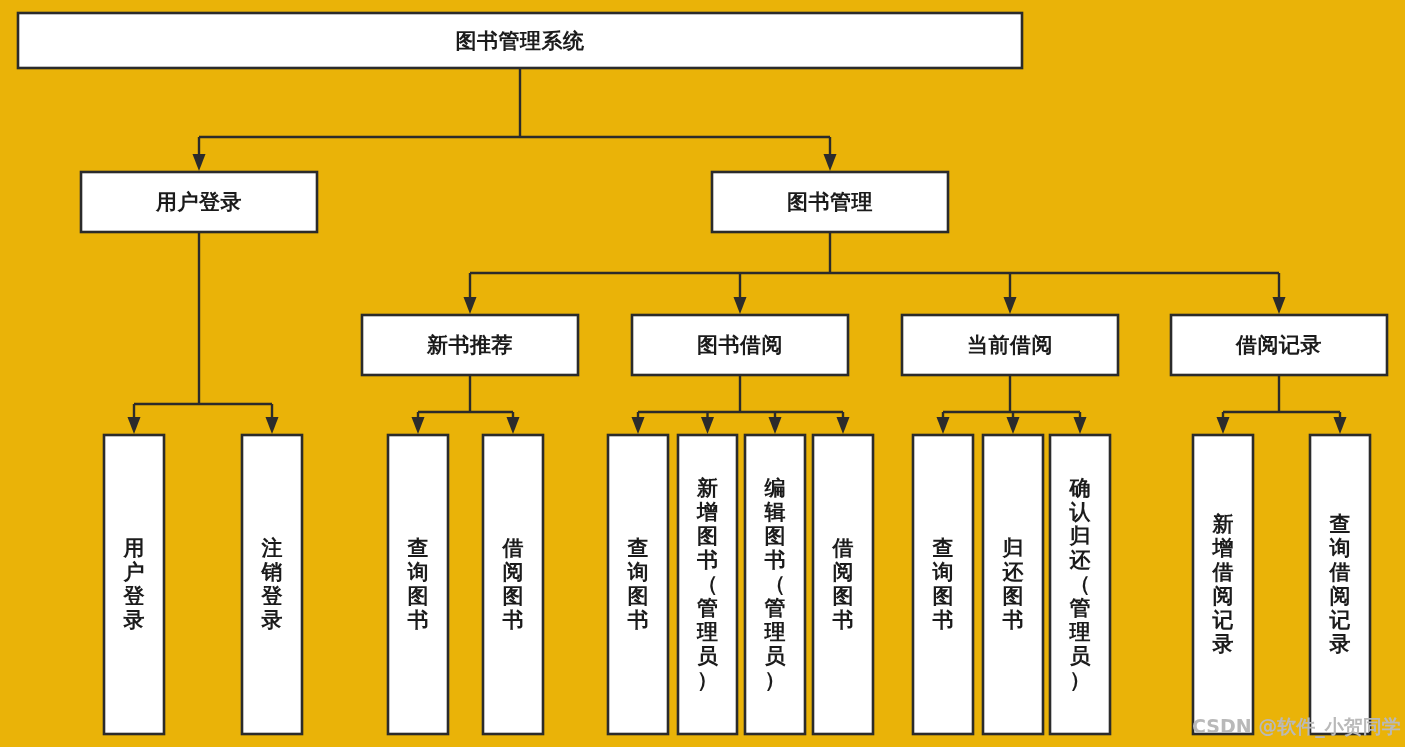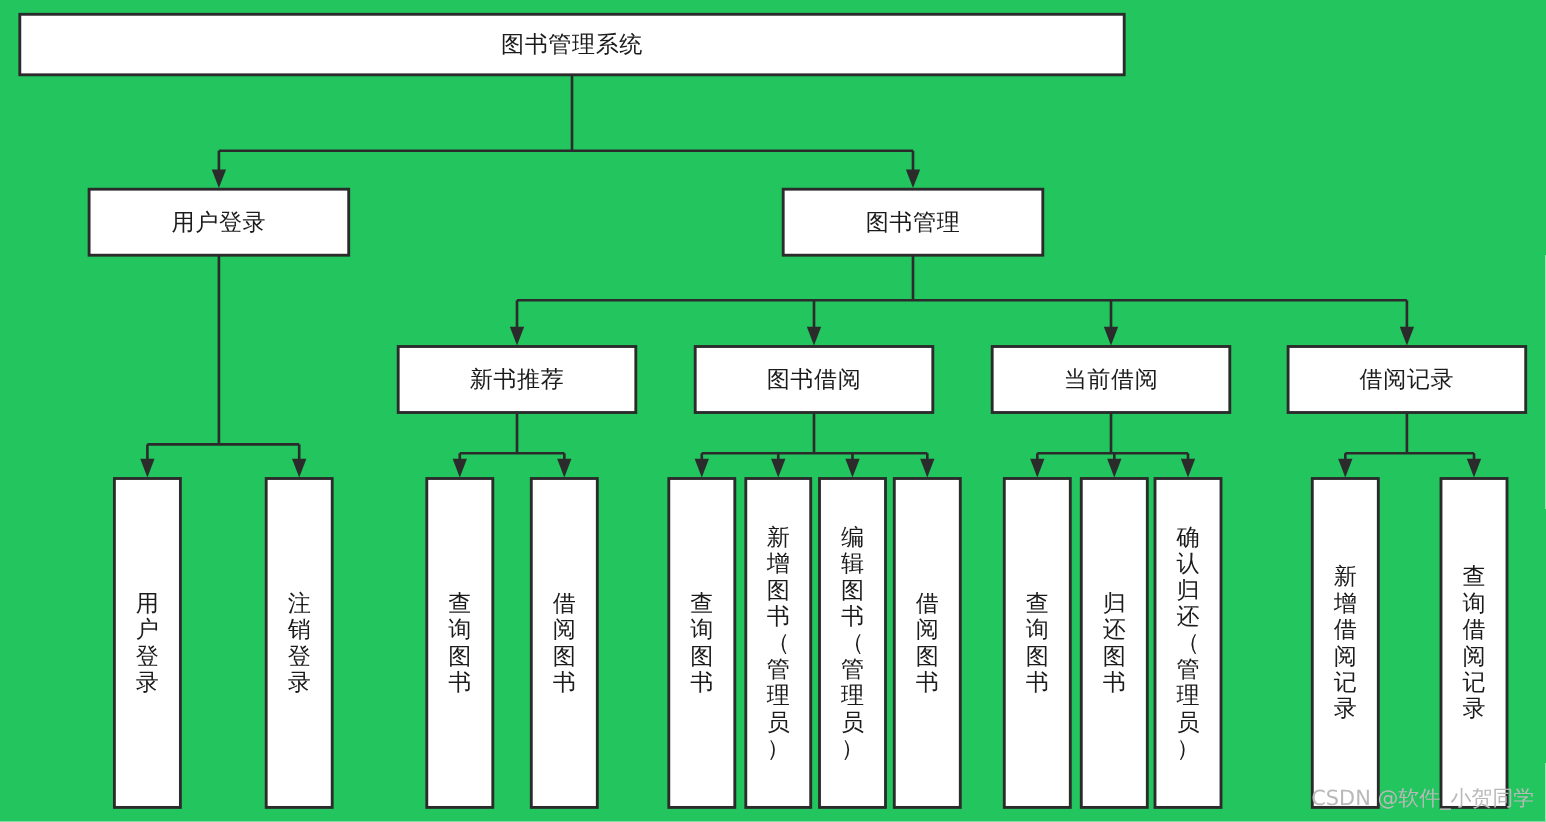--- a/index.html
+++ b/index.html
@@ -11,21 +11,22 @@
   body {
     width: 1405px;
     height: 747px;
     overflow: hidden;
     font-family: "DejaVu Sans", "Liberation Sans", sans-serif;
   }
   #diagram-root {
     position: relative;
     width: 1405px;
     height: 747px;
-    background: #22c55e;
+    background: #eab308;
+    font-weight: bold;
   }
   svg#tree-svg {
     position: absolute;
     top: 0;
     left: 0;
     width: 1405px;
     height: 747px;
     display: block;
   }
   .node-rect {

